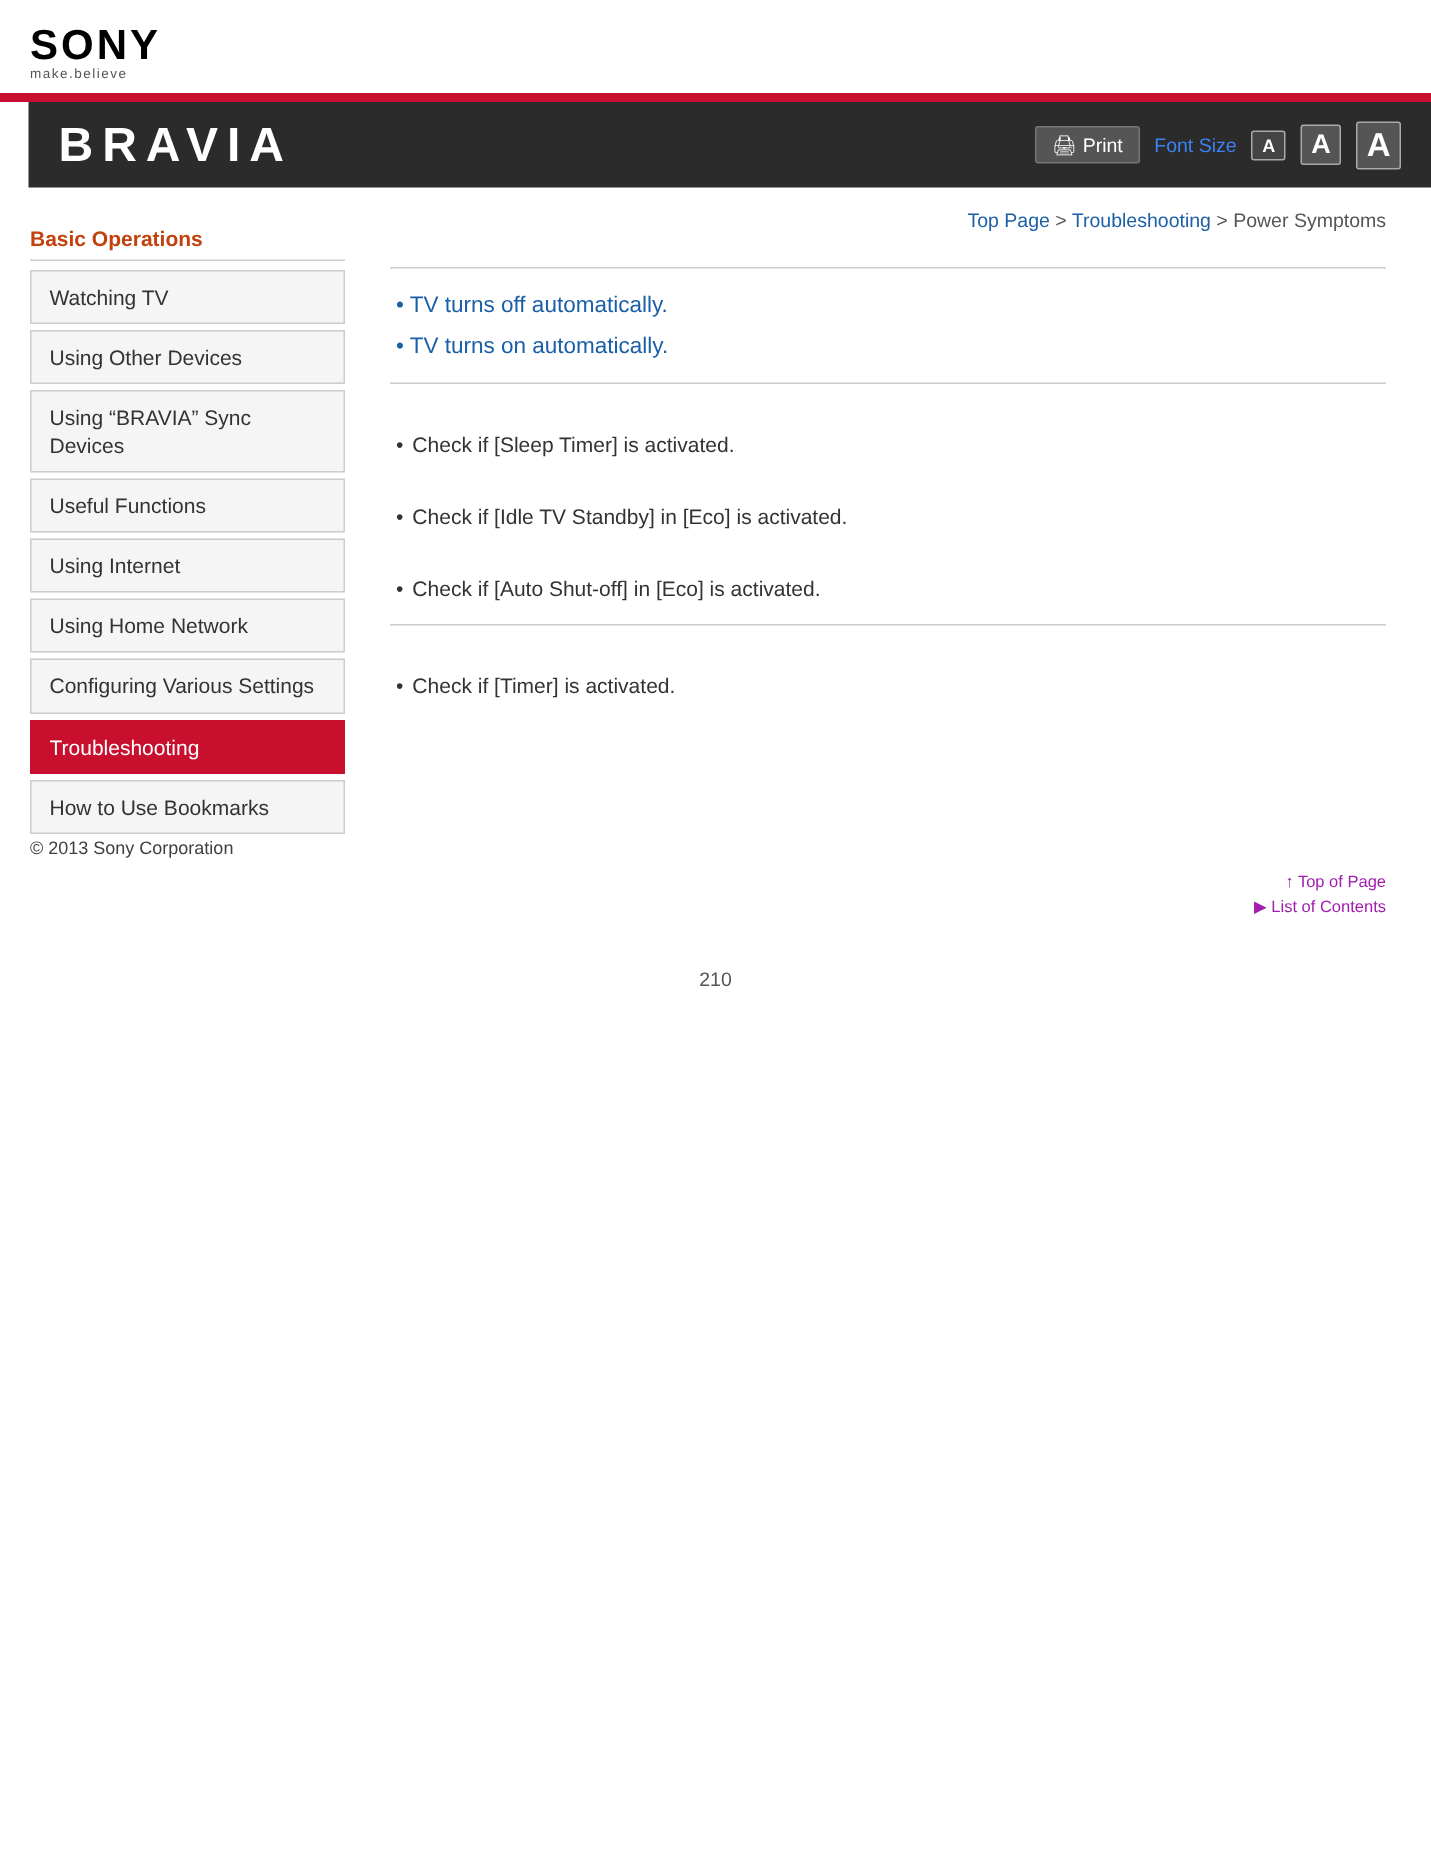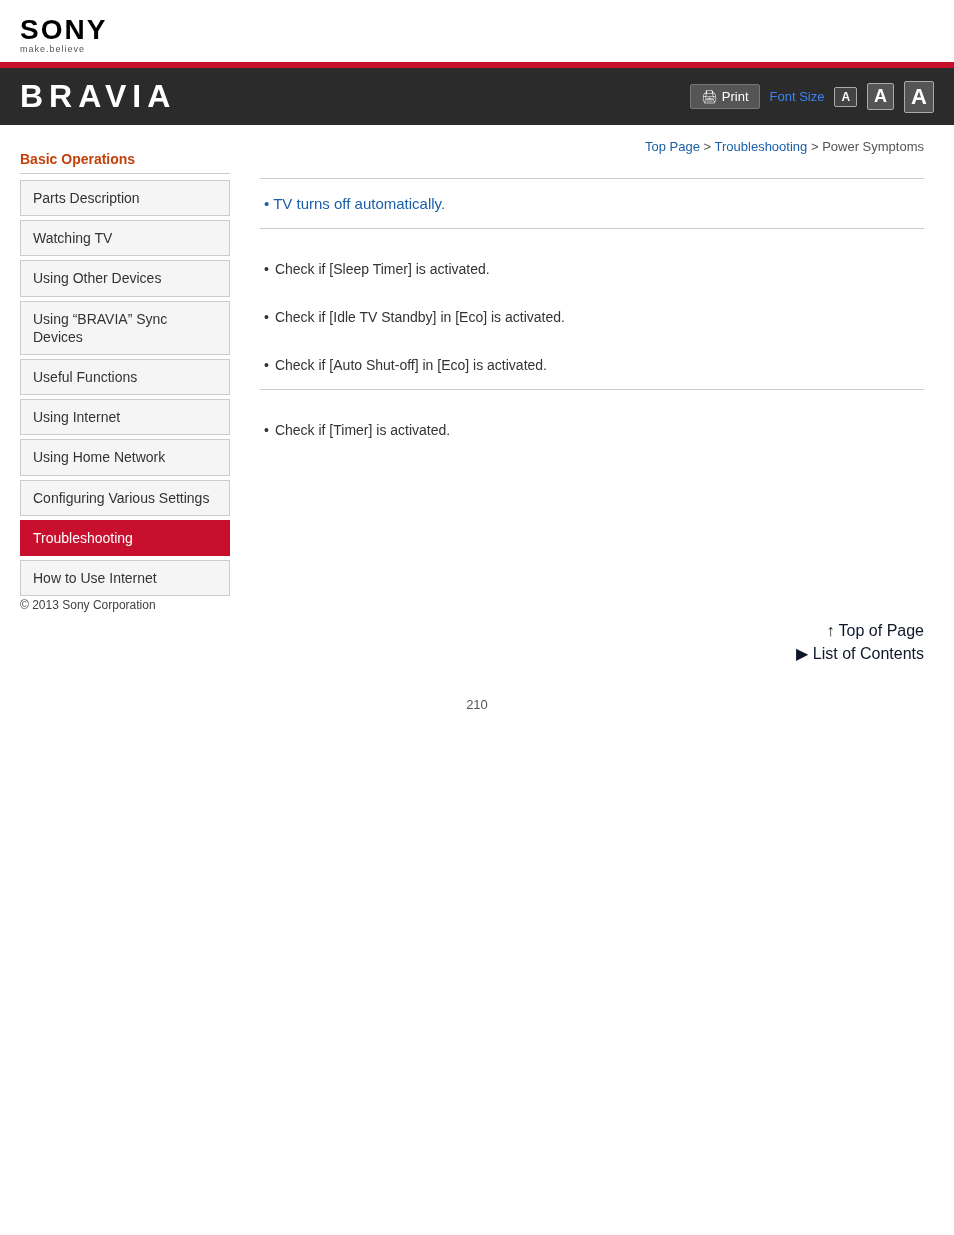--- a/index.html
+++ b/index.html
@@ -43,20 +43,21 @@
       width: 100%;
     }
 
     
     .bravia-bar {
       background: #2b2b2b;
       padding: 10px 20px;
       display: flex;
       align-items: center;
       justify-content: space-between;
+      margin-left: 19px;
     }
     .bravia-title {
       font-size: 32px;
       font-weight: bold;
       color: #fff;
       letter-spacing: 6px;
       font-family: Arial, sans-serif;
     }
     .toolbar-right {
       display: flex;
@@ -191,23 +192,23 @@
       color: #333;
       flex-shrink: 0;
     }
 
     
     .footer-links {
       text-align: right;
       padding: 10px 30px 4px 0;
     }
     .footer-links a {
-      color: #0f172a;
+      color: #a21caf;
       text-decoration: none;
-      font-size: 16px;
+      font-size: 11px;
     }
     .top-of-page {
       display: block;
       margin-bottom: 4px;
     }
     .list-of-contents {
       display: block;
       padding-left: 48px;
     }
 
@@ -251,46 +252,46 @@
     <button class="font-btn" style="font-size:12px;">A</button>
     <button class="font-btn large">A</button>
     <button class="font-btn xlarge">A</button>
   </div>
 </div>
 
 <div class="main-layout">
 
   <div class="sidebar">
     <div class="sidebar-section-header">Basic Operations</div>
-    <div class="sidebar-item">Parts Description</div>
     <div class="sidebar-item">Watching TV</div>
     <div class="sidebar-item">Using Other Devices</div>
     <div class="sidebar-item">Using “BRAVIA” Sync Devices</div>
     <div class="sidebar-item">Useful Functions</div>
     <div class="sidebar-item">Using Internet</div>
     <div class="sidebar-item">Using Home Network</div>
     <div class="sidebar-item">Configuring Various Settings</div>
     <div class="sidebar-item active">Troubleshooting</div>
-    <div class="sidebar-item">How to Use Internet</div>
+    <div class="sidebar-item">How to Use Bookmarks</div>
   </div>
 
   <div class="content-area">
 
     <div class="breadcrumb">
       <a href="#">Top Page</a>
       <span> &gt; </span>
       <a href="#">Troubleshooting</a>
       <span> &gt; </span>
       <span>Power Symptoms</span>
     </div>
 
     <hr class="divider">
 
     <div class="content-section">
       <a href="#" class="link-item">TV turns off automatically.</a>
+      <a href="#" class="link-item">TV turns on automatically.</a>
     </div>
 
     <hr class="divider">
 
     <div class="content-section">
       <div class="bullet-item">Check if [Sleep Timer] is activated.</div>
       <div class="bullet-item">Check if [Idle TV Standby] in [Eco] is activated.</div>
       <div class="bullet-item">Check if [Auto Shut-off] in [Eco] is activated.</div>
     </div>
 

